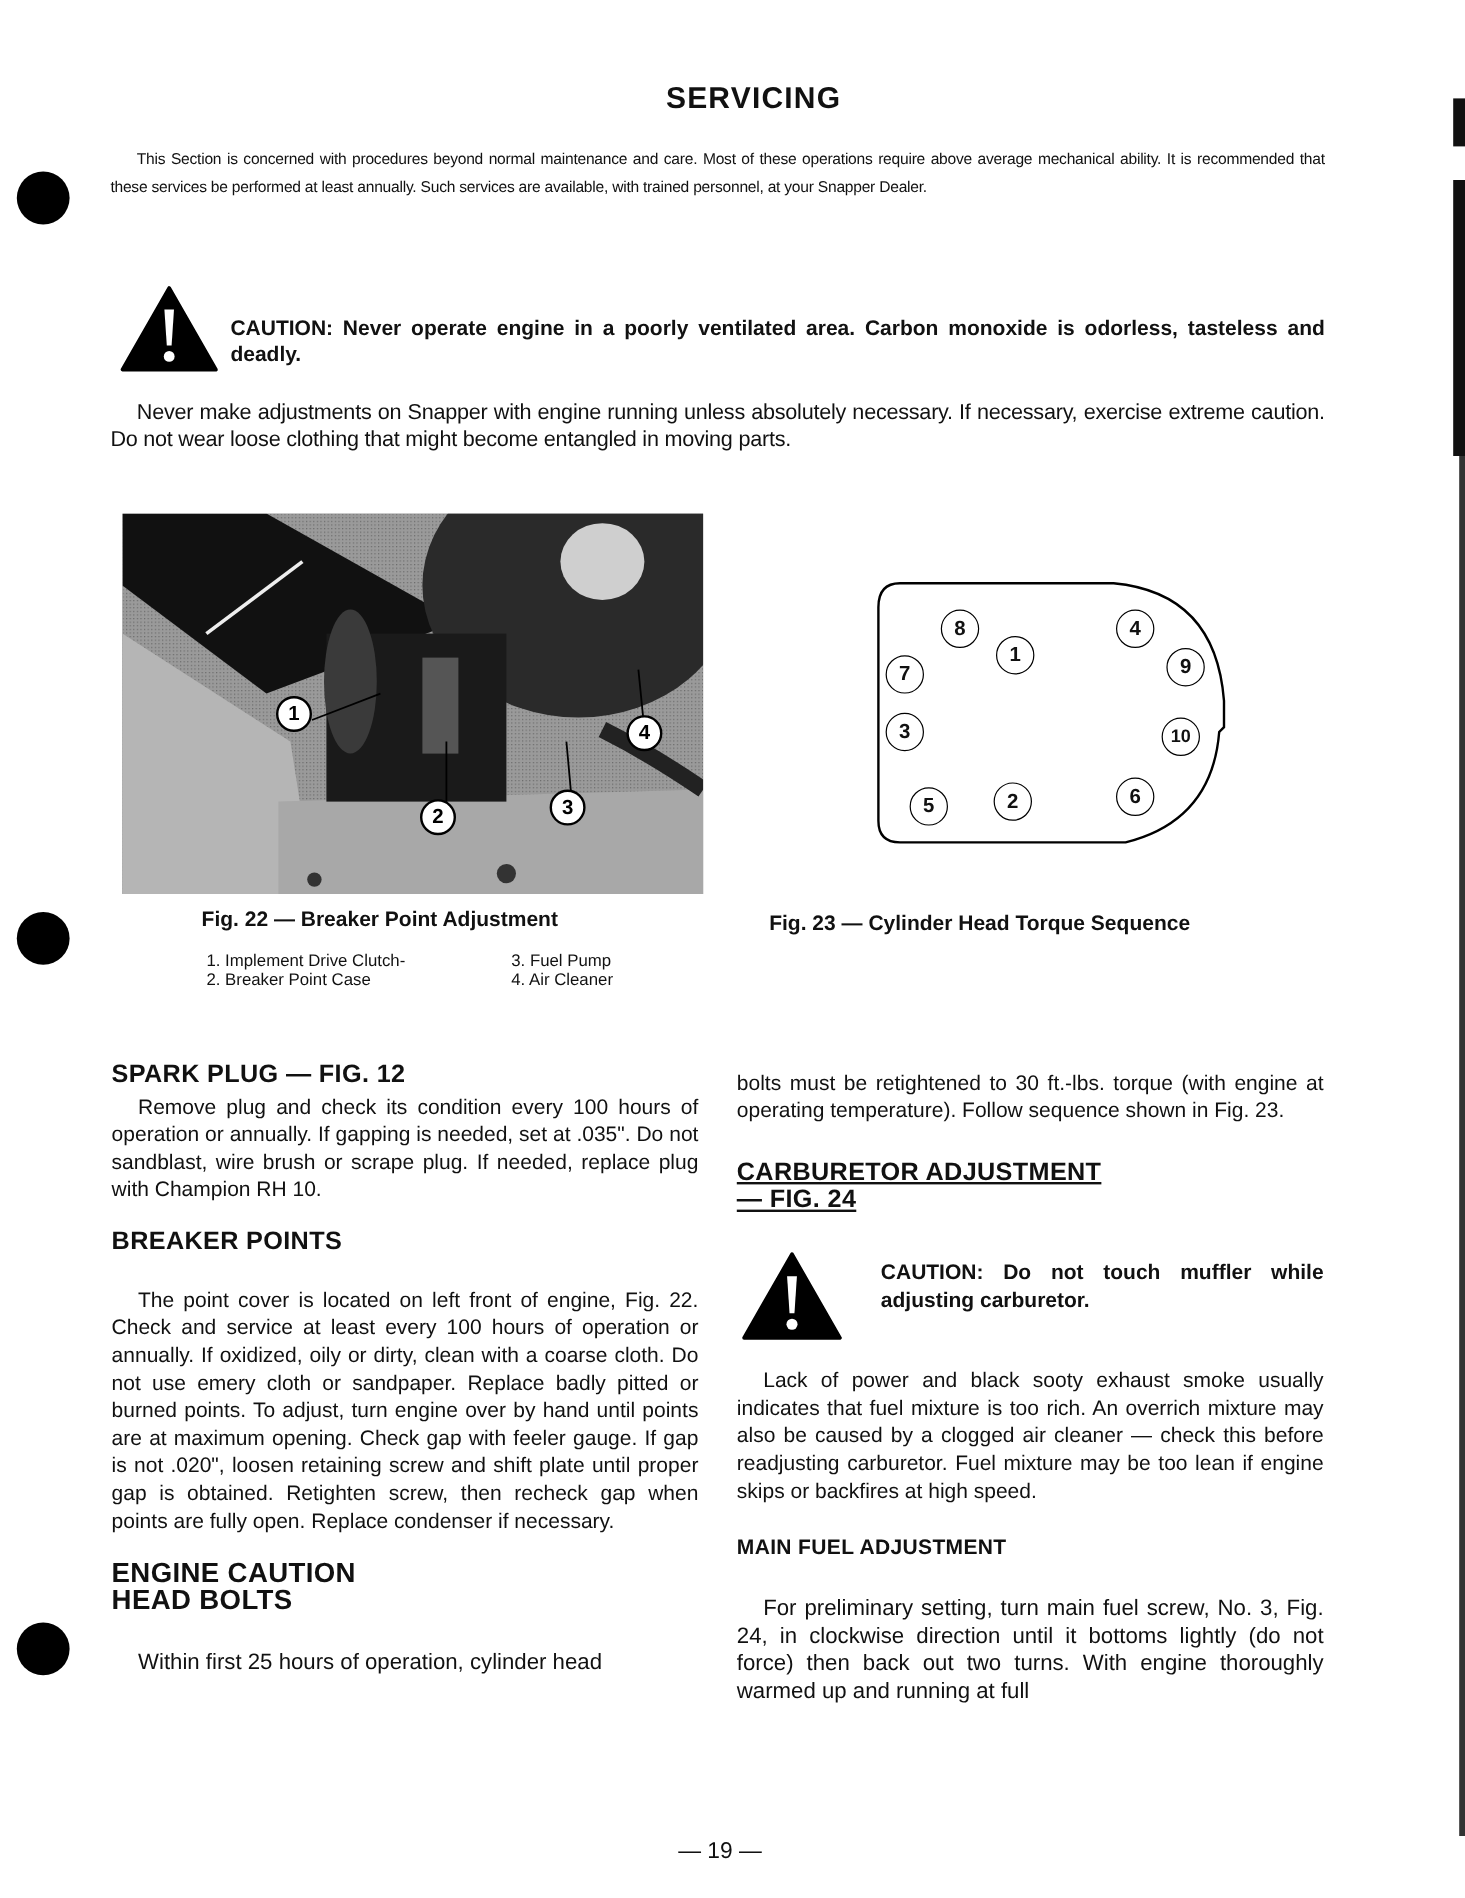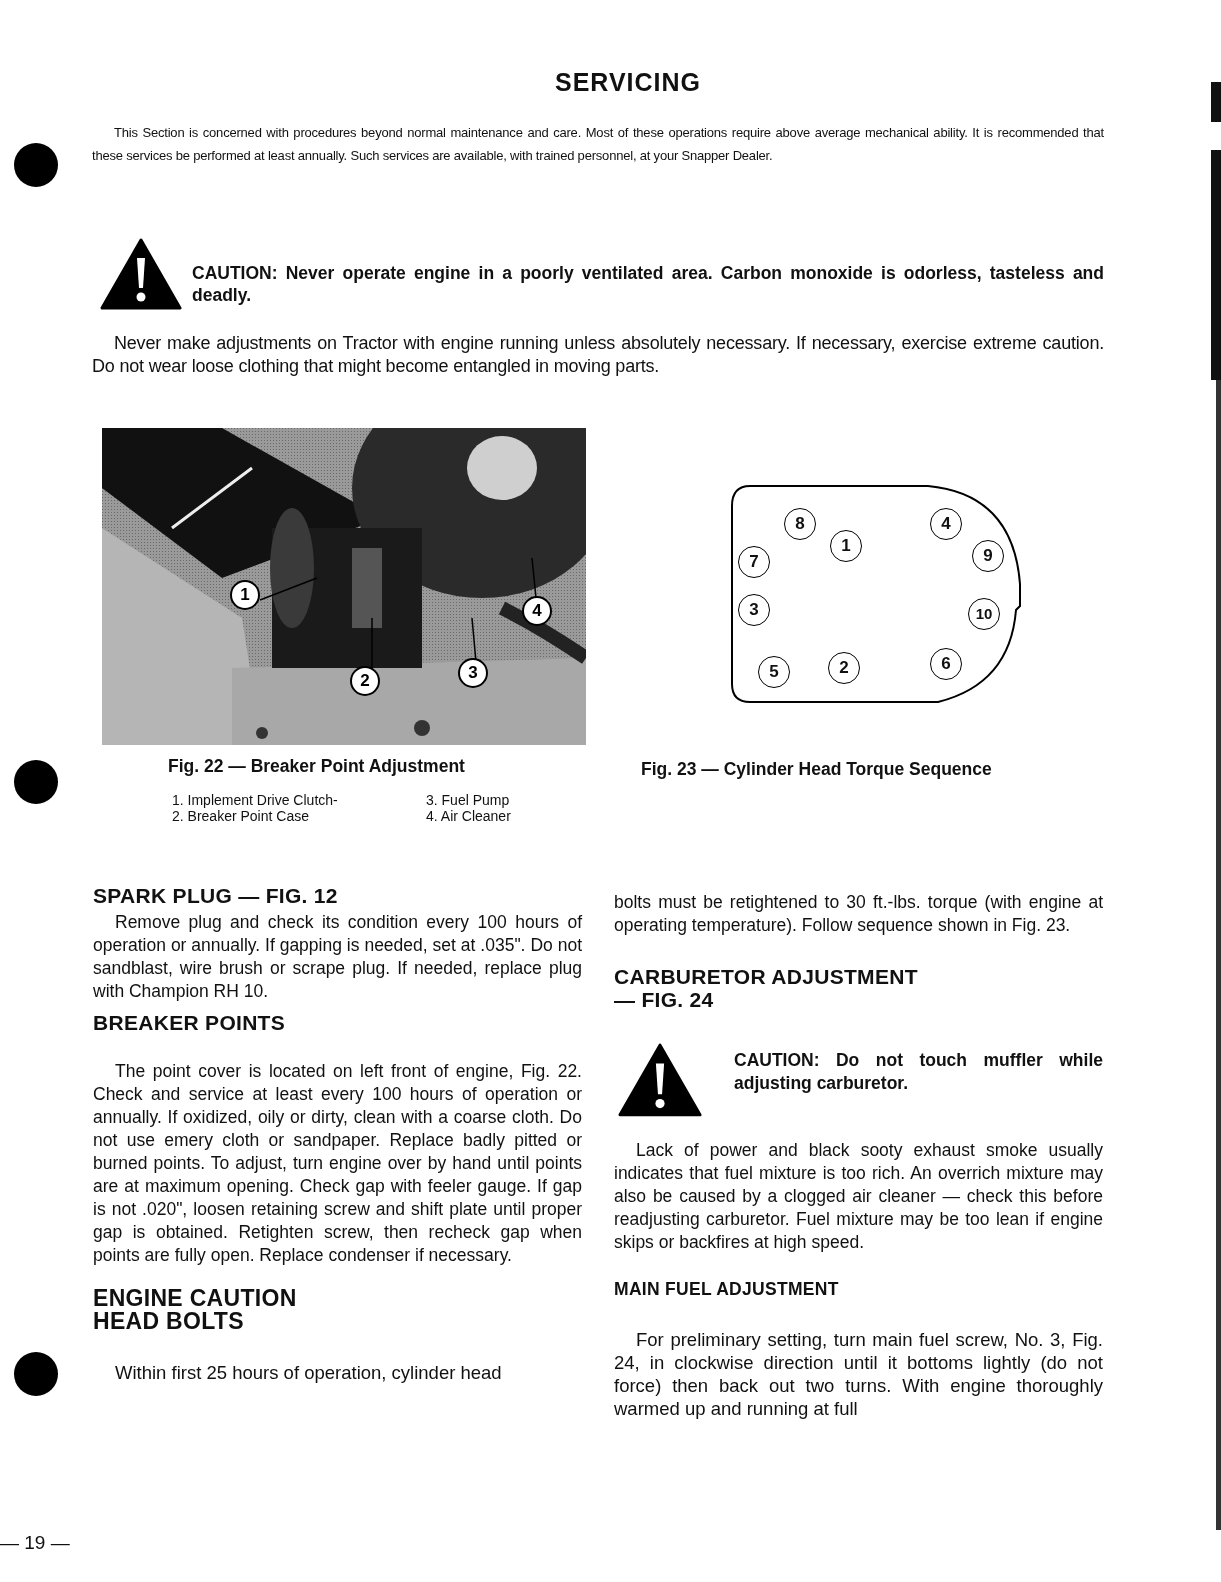--- a/index.html
+++ b/index.html
@@ -15,21 +15,21 @@
   .para{font-size:17.5px;line-height:23px;text-align:justify;text-indent:22px;}
   .h2{font-weight:bold;font-size:21px;line-height:23px;letter-spacing:0.3px;}
   .h3{font-weight:bold;font-size:17.5px;letter-spacing:0.3px;}
   .cap{font-weight:bold;font-size:17.5px;}
   .legend{font-weight:normal;font-size:14px;line-height:16px;}
   .photo{background:#8a8a8a;overflow:hidden;}
   .callout{position:absolute;width:26px;height:26px;border-radius:50%;background:#fff;border:2px solid #000;
            font-weight:bold;font-size:17px;text-align:center;line-height:26px;color:#000;}
   .bolt{position:absolute;width:30px;height:30px;border-radius:50%;border:1.8px solid #000;background:#fff;
         text-align:center;line-height:30px;font-weight:bold;font-size:17px;}
-  .pagenum{font-size:19px;}
+  .pagenum{font-size:19px;text-align:center;}
 </style>
 </head>
 <body>
 
 <div class="hole" style="left:14px;top:143px;"></div>
 <div class="hole" style="left:14px;top:760px;"></div>
 <div class="hole" style="left:14px;top:1352px;"></div>
 
 <div class="edge" style="top:82px;height:40px;"></div>
 <div class="edge" style="top:150px;height:230px;"></div>
@@ -43,21 +43,21 @@
 
 <div class="abs" style="left:100px;top:238px;width:1004px;height:70px;">
   <svg width="82" height="72" viewBox="0 0 82 72" style="position:absolute;left:0;top:0;">
     <path d="M41 2 L80 70 L2 70 Z" fill="#000" stroke="#000" stroke-width="3" stroke-linejoin="round"></path>
     <path d="M37 20 L45 20 L43 50 L39 50 Z" fill="#fff"></path>
     <circle cx="41" cy="59" r="4.5" fill="#fff"></circle>
   </svg>
   <div class="narrow caution-text" style="position:absolute;left:92px;top:24px;width:912px;">CAUTION: Never operate engine in a poorly ventilated area. Carbon monoxide is odorless, tasteless and deadly.</div>
 </div>
 
-<div class="abs narrow intro" style="left:92px;top:332px;width:1012px;font-size:18px;">Never make adjustments on Tractor with engine running unless absolutely necessary. If necessary, exercise extreme caution. Do not wear loose clothing that might become entangled in moving parts.</div>
+<div class="abs narrow intro" style="left:92px;top:332px;width:1012px;font-size:18px;">Never make adjustments on Snapper with engine running unless absolutely necessary. If necessary, exercise extreme caution. Do not wear loose clothing that might become entangled in moving parts.</div>
 
 <div class="abs photo" style="left:102px;top:428px;width:484px;height:317px;">
   <svg width="484" height="317" viewBox="0 0 484 317">
     <defs>
       <pattern id="dots" width="3" height="3" patternUnits="userSpaceOnUse">
         <rect width="3" height="3" fill="#9a9a9a"></rect>
           <rect width="1" height="1" fill="#6a6a6a"></rect>
       </pattern>
     </defs>
     <rect width="484" height="317" fill="url(#dots)"></rect>
@@ -107,32 +107,32 @@
   <div class="bolt" style="left:240px;top:114px;font-size:15px;">10</div>
   <div class="bolt" style="left:30px;top:172px;">5</div>
   <div class="bolt" style="left:100px;top:168px;">2</div>
   <div class="bolt" style="left:202px;top:164px;">6</div>
 </div>
 <div class="abs narrow cap" style="left:641px;top:759px;">Fig. 23 — Cylinder Head Torque Sequence</div>
 
 <div class="abs" style="left:93px;top:884px;width:489px;">
   <div class="h2">SPARK PLUG — FIG. 12</div>
   <div class="para" style="margin-top:4px;">Remove plug and check its condition every 100 hours of operation or annually. If gapping is needed, set at .035". Do not sandblast, wire brush or scrape plug. If needed, replace plug with Champion RH 10.</div>
-  <div class="h2" style="margin-top:8px;">BREAKER POINTS</div>
+  <div class="h2" style="margin-top:20px;">BREAKER POINTS</div>
   <div class="para" style="margin-top:26px;">The point cover is located on left front of engine, Fig. 22. Check and service at least every 100 hours of operation or annually. If oxidized, oily or dirty, clean with a coarse cloth. Do not use emery cloth or sandpaper. Replace badly pitted or burned points. To adjust, turn engine over by hand until points are at maximum opening. Check gap with feeler gauge. If gap is not .020", loosen retaining screw and shift plate until proper gap is obtained. Retighten screw, then recheck gap when points are fully open. Replace condenser if necessary.</div>
   <div class="h2 narrow" style="margin-top:20px;font-size:23px;">
     <div>ENGINE CAUTION</div>
     <div>HEAD BOLTS</div>
   </div>
   <div class="para narrow" style="margin-top:28px;font-size:18.5px;">Within first 25 hours of operation, cylinder head</div>
 </div>
 
 <div class="abs" style="left:614px;top:891px;width:489px;">
   <div class="para" style="text-indent:0;">bolts must be retightened to 30 ft.-lbs. torque (with engine at operating temperature). Follow sequence shown in Fig. 23.</div>
-  <div class="h2" style="margin-top:28px;">
+  <div class="h2" style="margin-top:28px;text-decoration:underline;">
     <div>CARBURETOR ADJUSTMENT</div>
     <div>— FIG. 24</div>
   </div>
   <div style="position:relative;height:96px;margin-top:20px;">
     <svg width="84" height="74" viewBox="0 0 82 72" style="position:absolute;left:4px;top:12px;">
       <path d="M41 2 L80 70 L2 70 Z" fill="#000" stroke="#000" stroke-width="3" stroke-linejoin="round"></path>
       <path d="M37 20 L45 20 L43 50 L39 50 Z" fill="#fff"></path>
       <circle cx="41" cy="59" r="4.5" fill="#fff"></circle>
     </svg>
     <div class="caution-text" style="position:absolute;left:120px;top:18px;width:369px;font-size:17.5px;line-height:23px;">CAUTION: Do not touch muffler while adjusting carburetor.</div>

